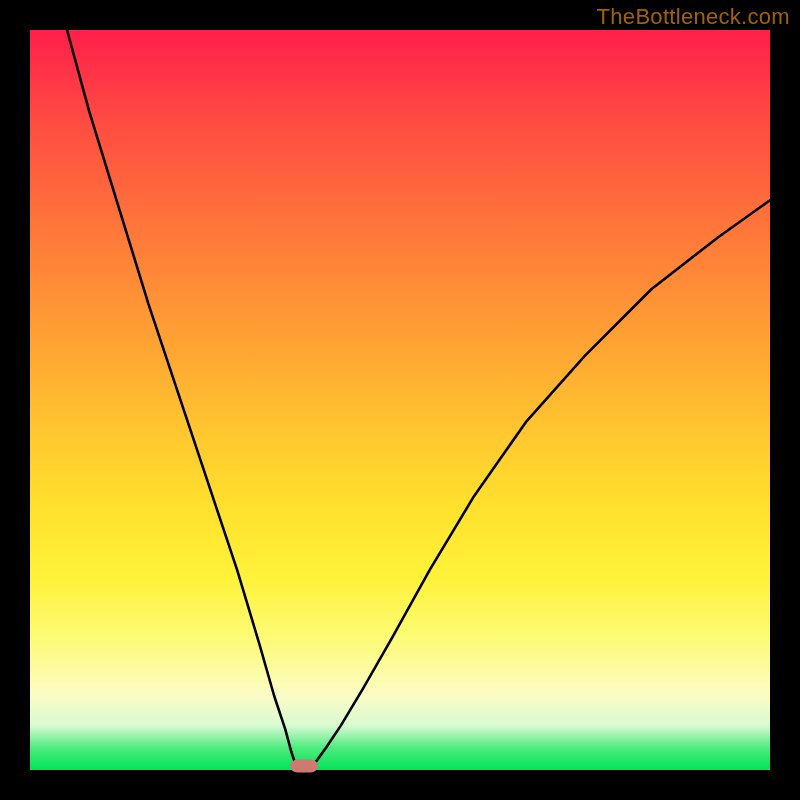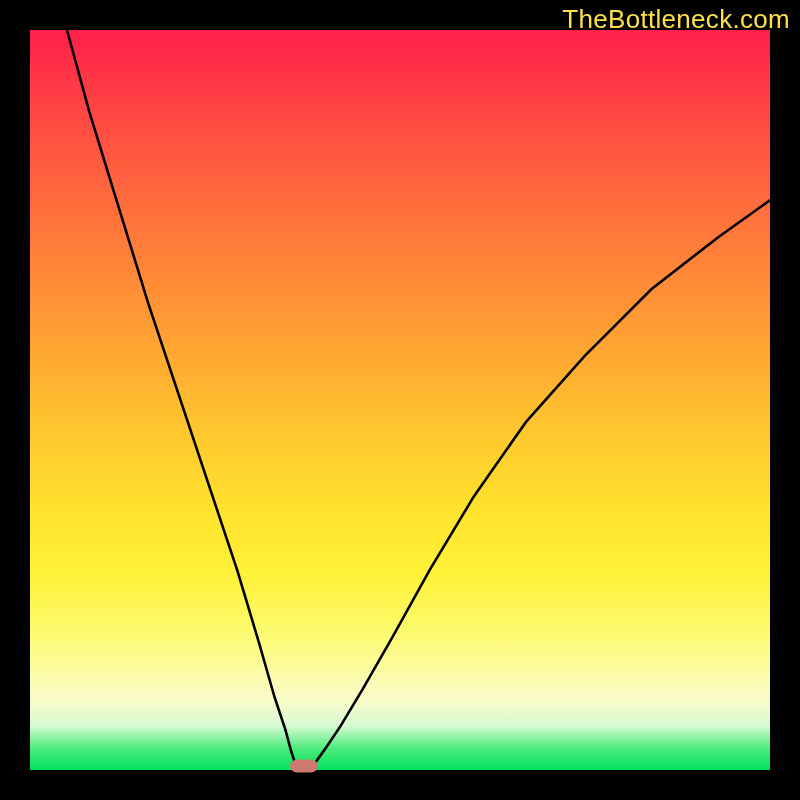--- a/index.html
+++ b/index.html
@@ -38,22 +38,22 @@
       #fbfcc6 90%,
       #d8fad2 94%,
       #4feb7f 97%,
       #00e35a 100%
     );
   }
   .watermark {
     position: absolute;
     top: 4px;
     right: 10px;
-    color: #fde047;
-    font-size: 26px;
+    color: #a16207;
+    font-size: 22px;
     font-weight: 500;
     letter-spacing: 0.3px;
     user-select: none;
   }
   svg.curve {
     position: absolute;
     left: 0;
     top: 0;
     width: 740px;
     height: 740px;

